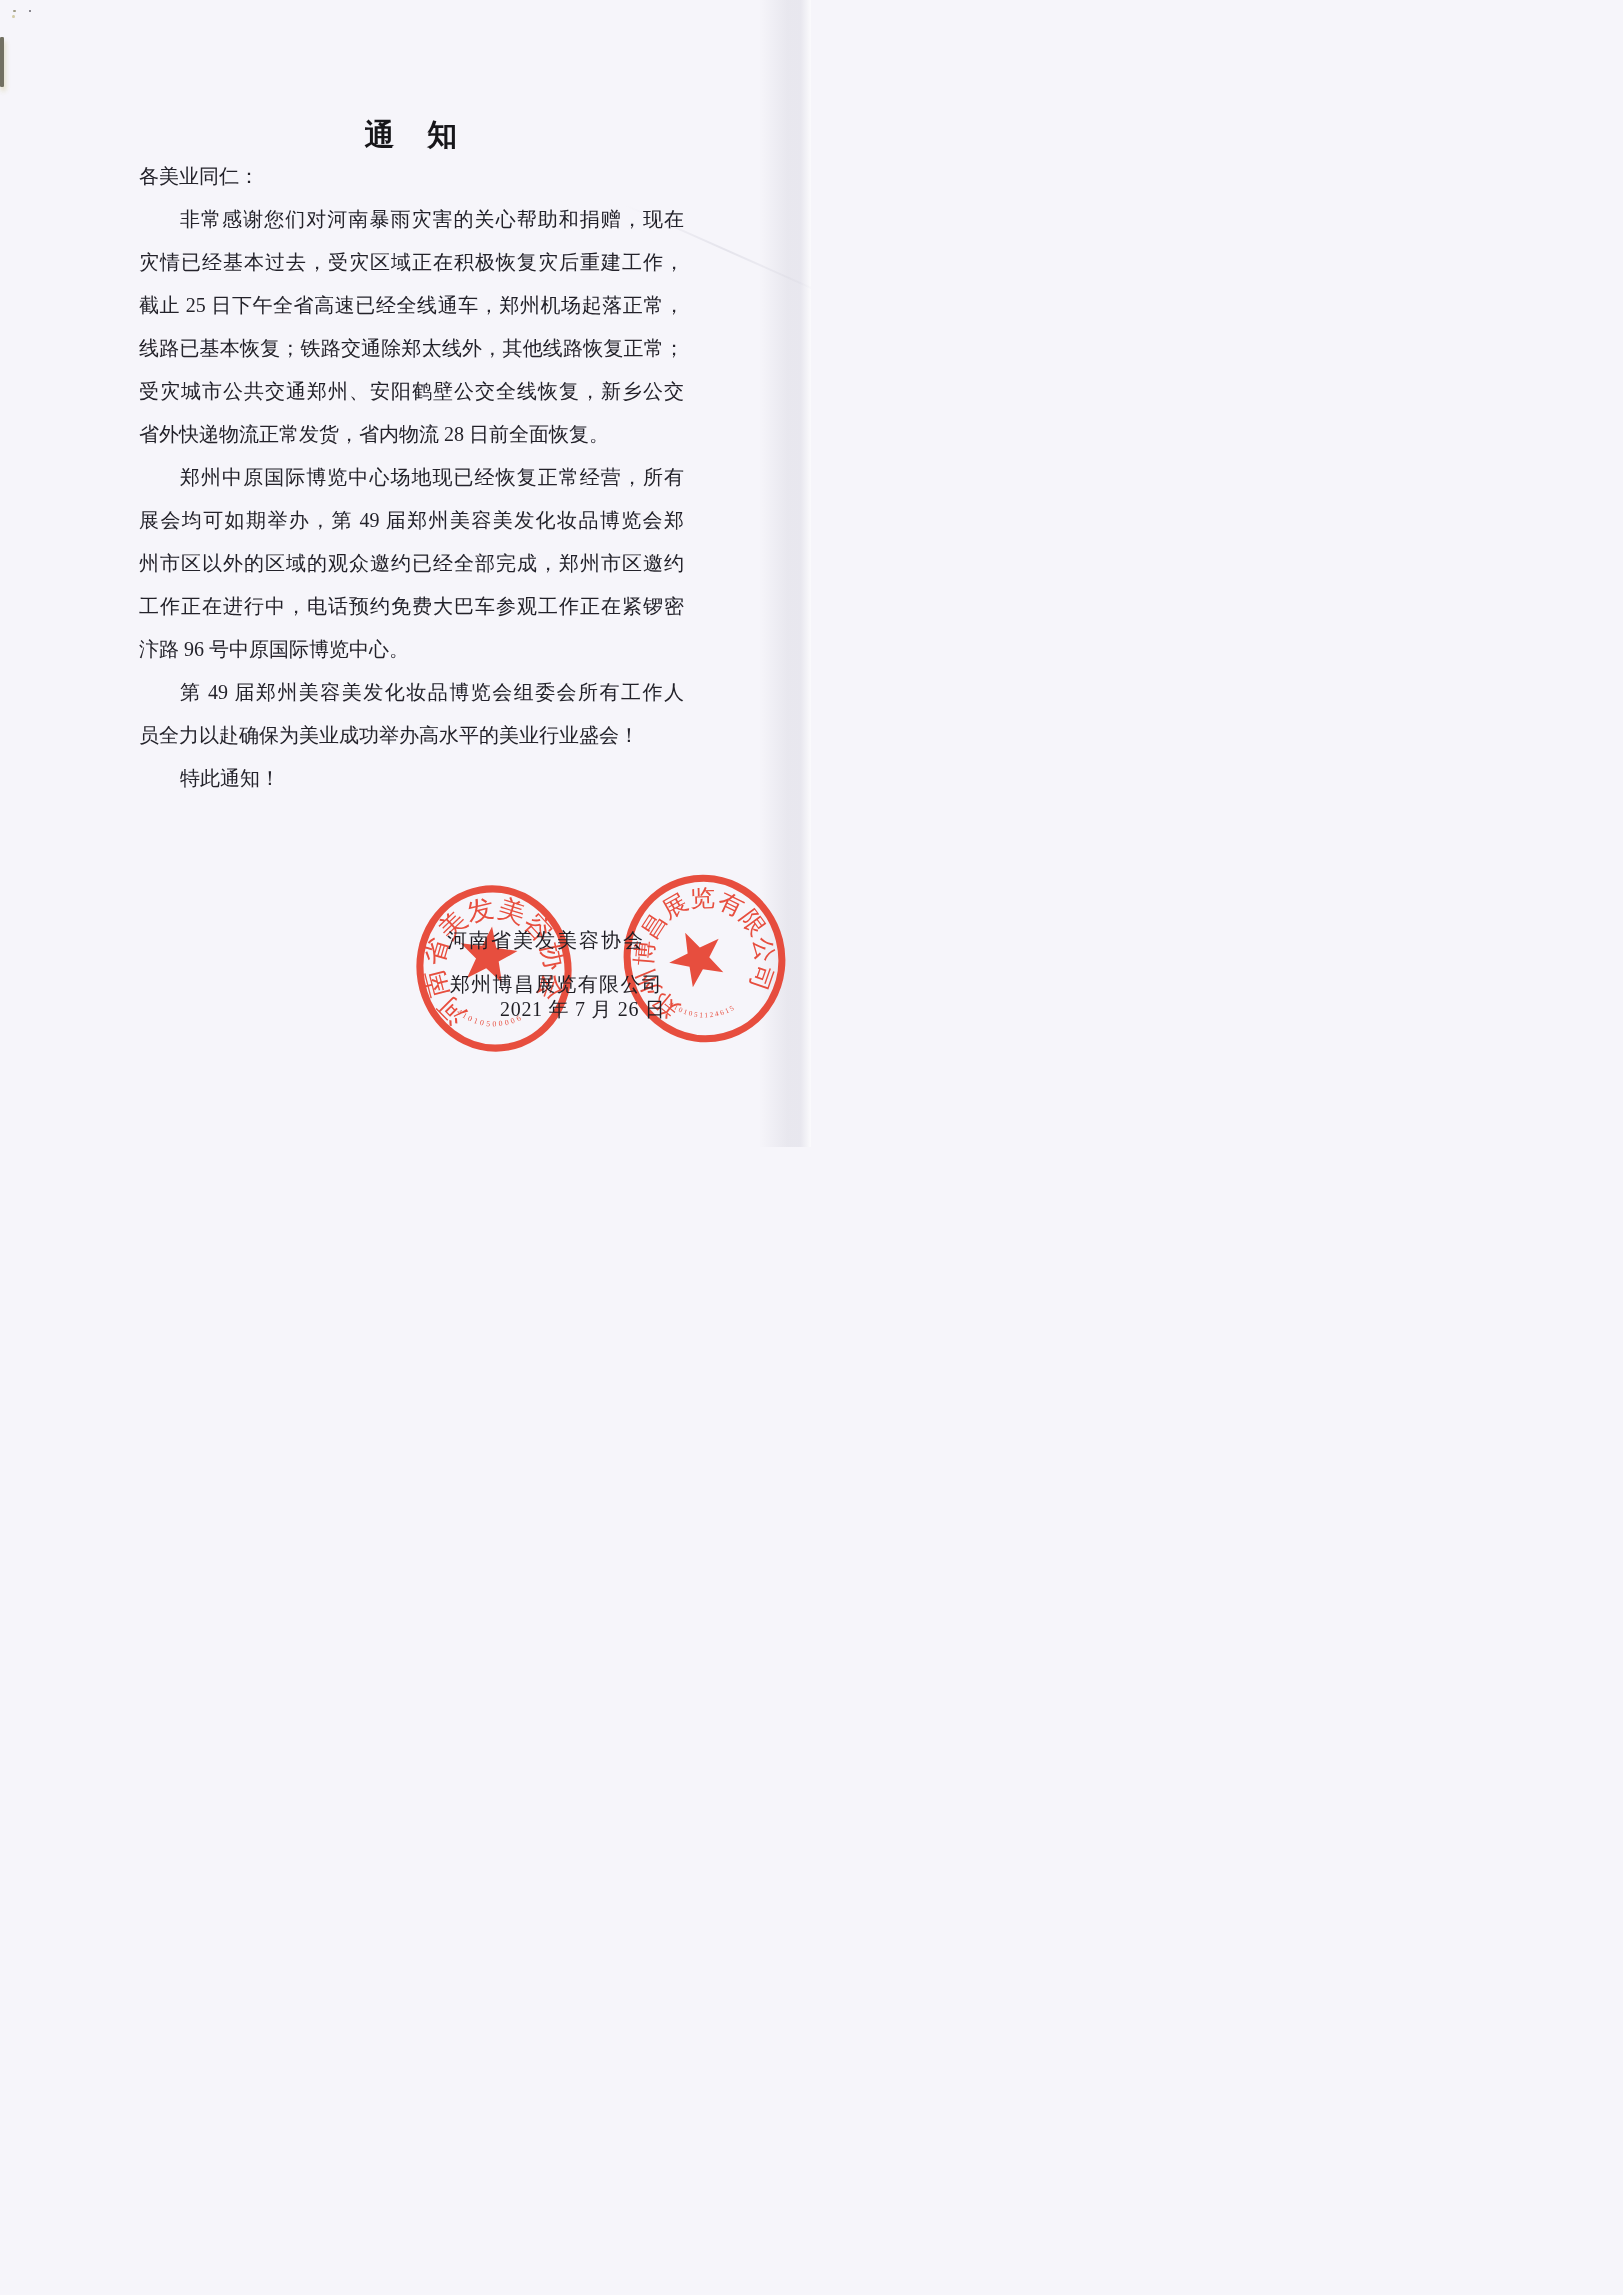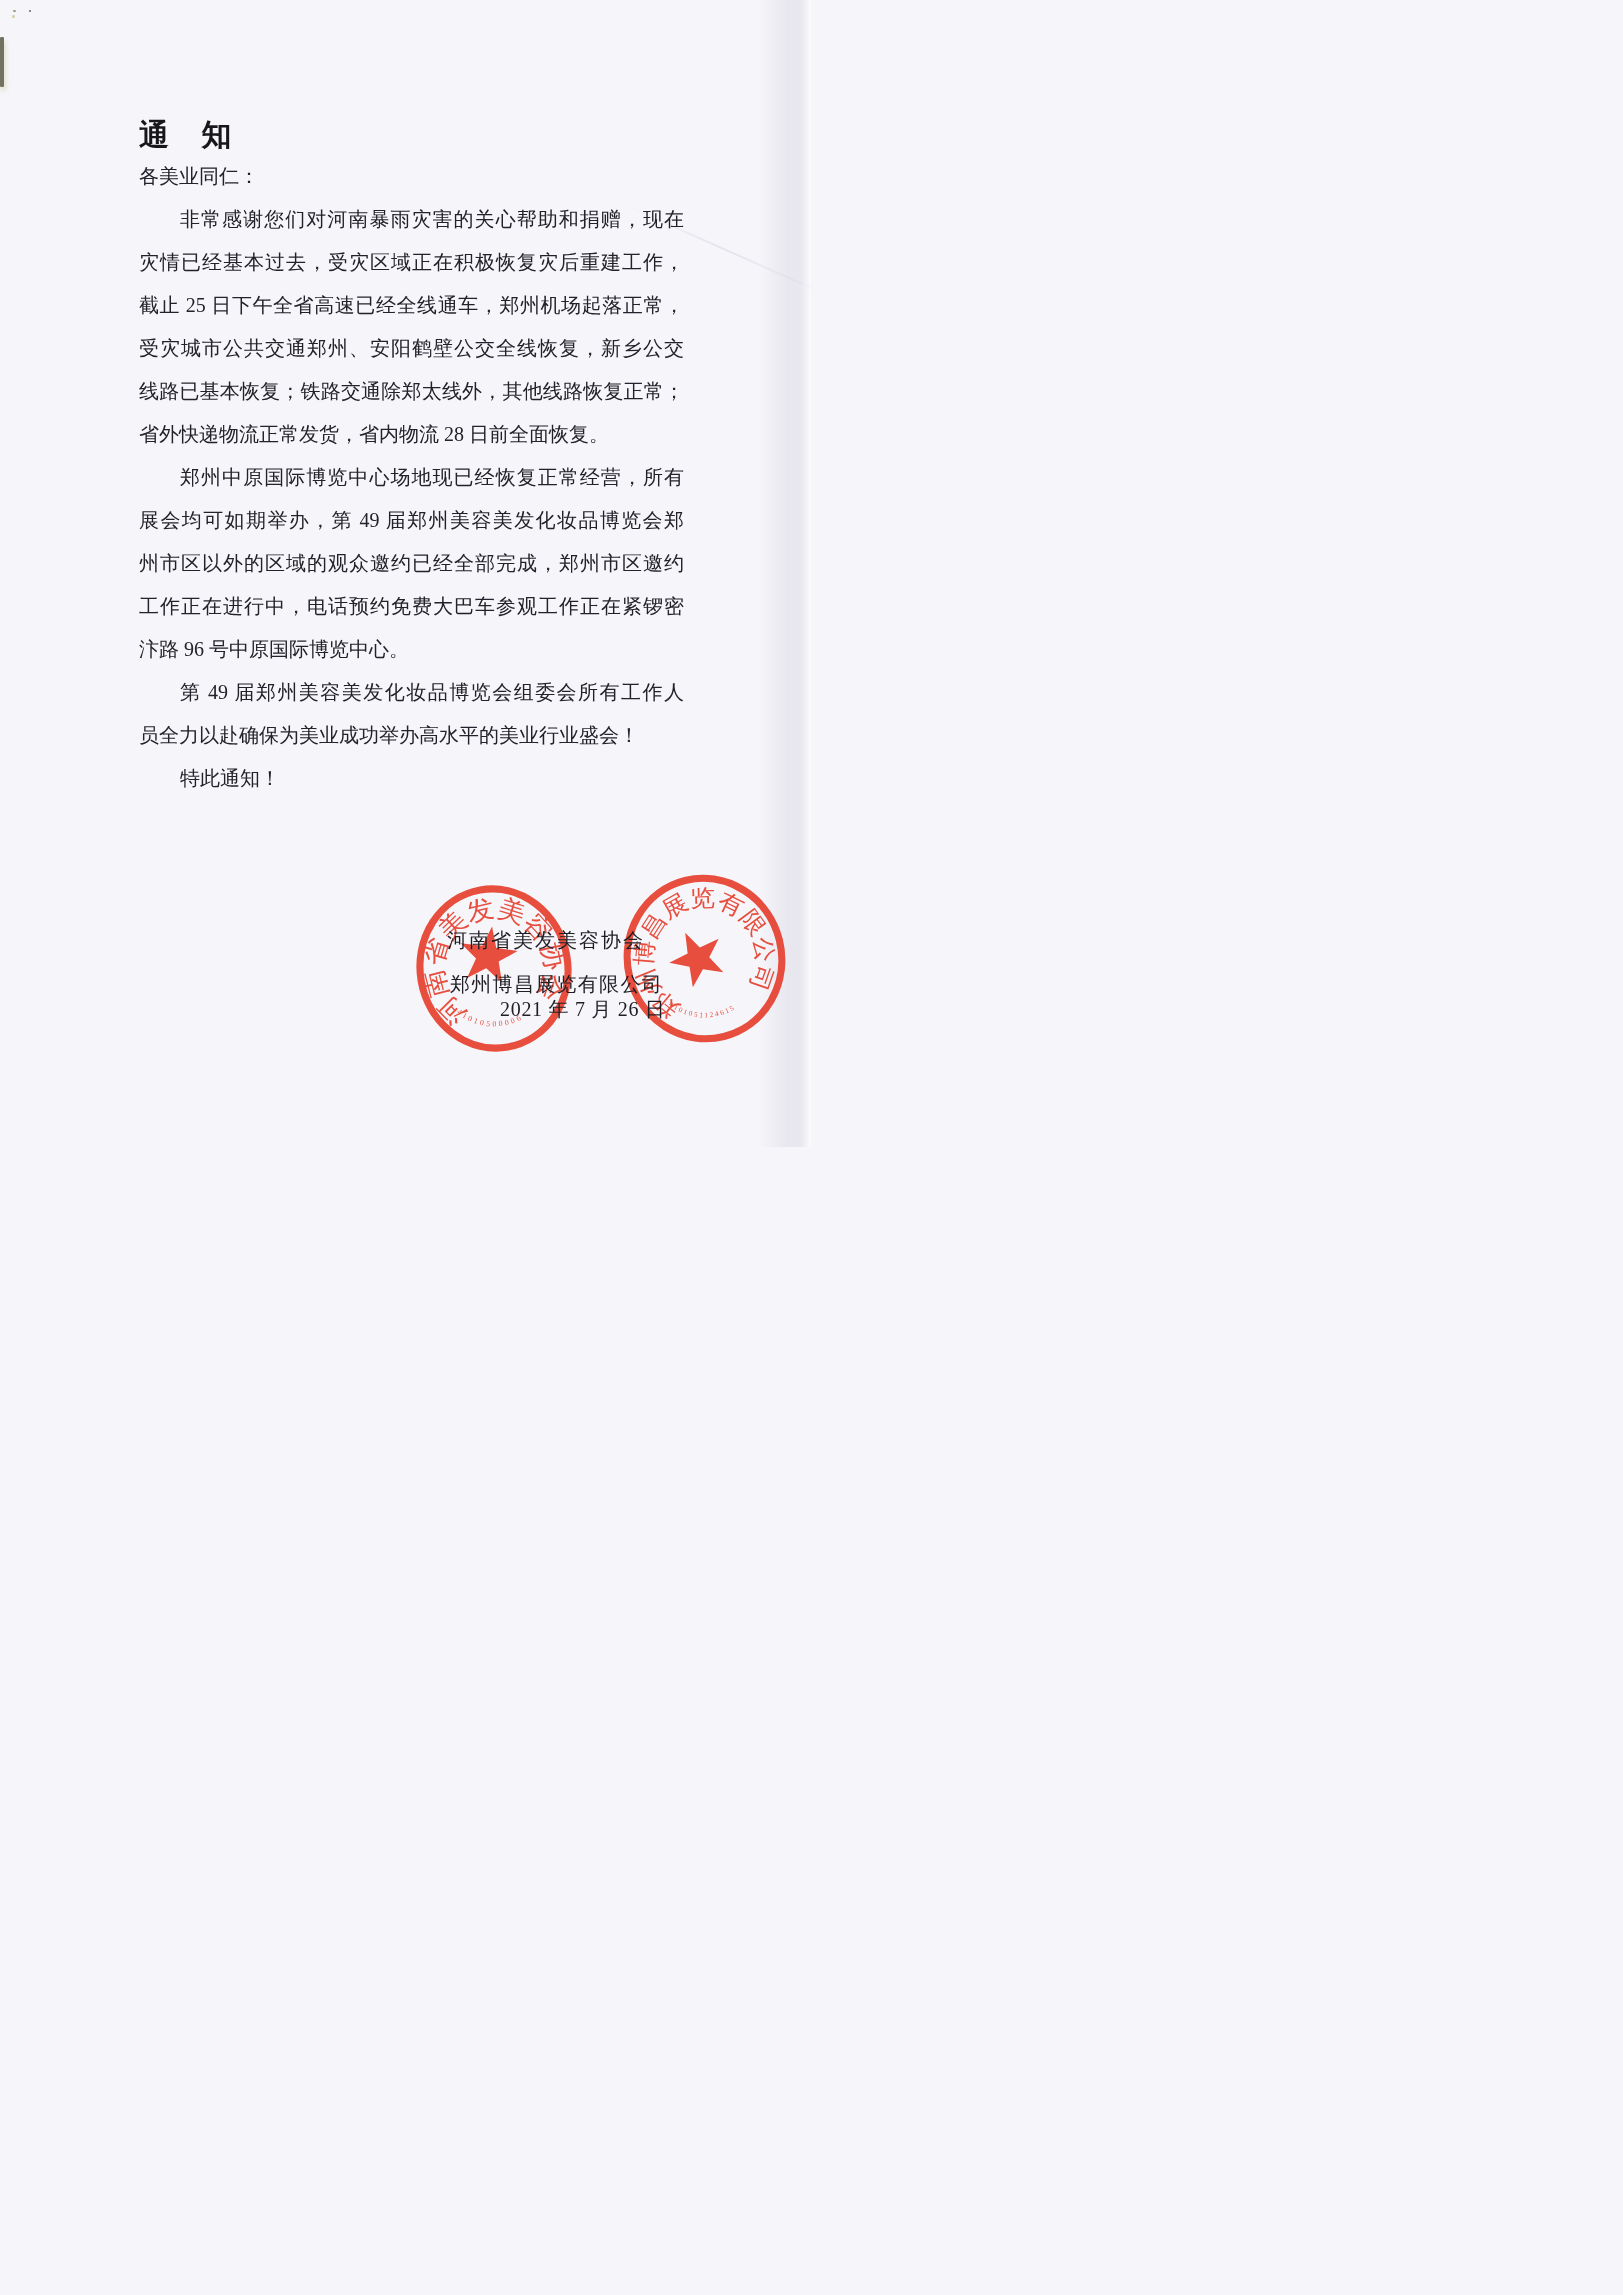--- a/index.html
+++ b/index.html
@@ -23,21 +23,21 @@
     background:#46442f;border-radius:1.3px;opacity:.75;
     box-shadow:1.3px 3.9px 5.2px rgba(170,160,60,.45);
   }
   .speck{position:absolute;border-radius:50%;}
   .speck.s1{left:13px;top:9.8px;width:2.6px;height:2.6px;background:#8a8668;opacity:.8;}
   .speck.s2{left:29px;top:9.8px;width:2px;height:2px;background:#4c4a52;opacity:.85;}
   .speck.s3{left:12.4px;top:15px;width:2.6px;height:3.3px;background:#cfc9a0;opacity:.9;}
 
   .content{position:absolute;left:139px;top:116px;width:545px;z-index:1;}
   .doc-title{
-    text-align:left;font-size:30px;font-weight:bold;color:#17161a;
+    text-align:center;font-size:30px;font-weight:bold;color:#17161a;
     line-height:37px;height:39px;letter-spacing:1.3px;
   }
   .lines{margin-top:0;}
   .bodyline{
     height:43px;line-height:43px;font-size:20px;color:#23222a;
     text-align:justify;text-align-last:justify;
     white-space:normal;
   }
   .bodyline.end{text-align:justify;text-align-last:left;}
   .bodyline.plain{text-align:center;text-align-last:left;}
@@ -64,22 +64,22 @@
 <div class="speck s3"></div>
 
 <div class="content">
   <div class="doc-title">通　知</div>
   <div class="lines">
     <div class="bodyline plain">各美业同仁：</div>
 
     <div class="bodyline indent">非常感谢您们对河南暴雨灾害的关心帮助和捐赠，现在</div>
     <div class="bodyline">灾情已经基本过去，受灾区域正在积极恢复灾后重建工作，</div>
     <div class="bodyline">截止 25 日下午全省高速已经全线通车，郑州机场起落正常，</div>
+    <div class="bodyline">线路已基本恢复；铁路交通除郑太线外，其他线路恢复正常；</div>
     <div class="bodyline">受灾城市公共交通郑州、安阳鹤壁公交全线恢复，新乡公交</div>
-    <div class="bodyline">线路已基本恢复；铁路交通除郑太线外，其他线路恢复正常；</div>
     <div class="bodyline end">省外快递物流正常发货，省内物流 28 日前全面恢复。</div>
 
     <div class="bodyline indent">郑州中原国际博览中心场地现已经恢复正常经营，所有</div>
     <div class="bodyline">展会均可如期举办，第 49 届郑州美容美发化妆品博览会郑</div>
     <div class="bodyline">州市区以外的区域的观众邀约已经全部完成，郑州市区邀约</div>
     <div class="bodyline">工作正在进行中，电话预约免费大巴车参观工作正在紧锣密</div>
     <div class="bodyline end">汴路 96 号中原国际博览中心。</div>
 
     <div class="bodyline indent">第 49 届郑州美容美发化妆品博览会组委会所有工作人</div>
     <div class="bodyline end">员全力以赴确保为美业成功举办高水平的美业行业盛会！</div>

